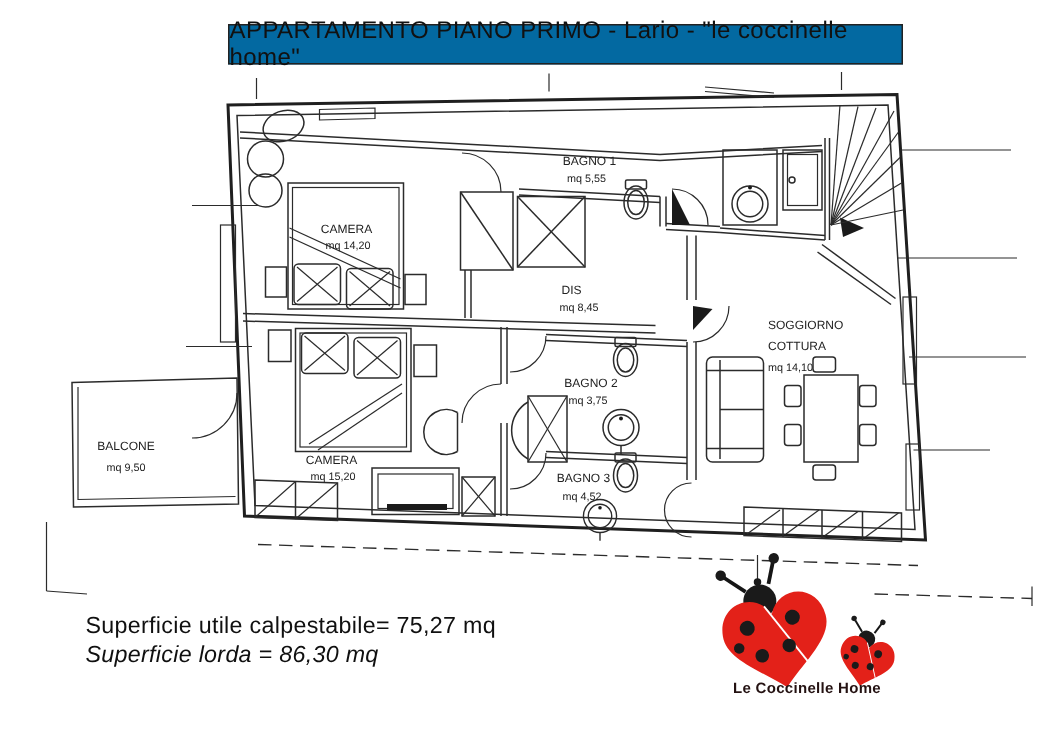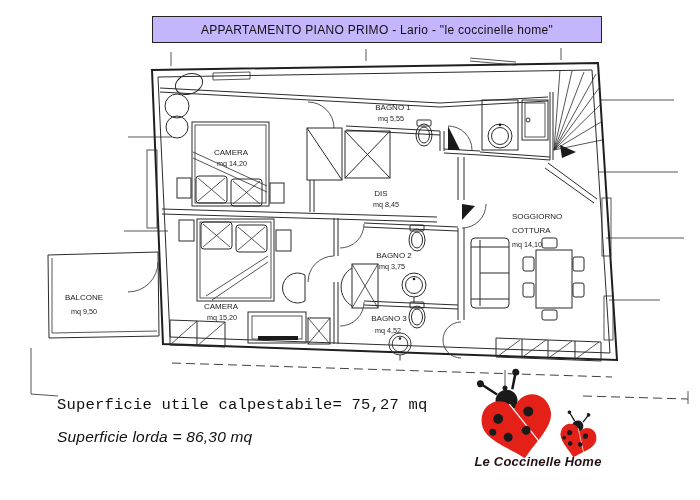--- a/index.html
+++ b/index.html
@@ -1,26 +1,26 @@
 <!DOCTYPE html>
 <html><head>
 <meta charset="utf-8">
 <style>
   html,body{margin:0;padding:0;background:#ffffff;}
   .page{position:relative;width:700px;height:500px;background:#ffffff;overflow:hidden;
         font-family:"Liberation Sans", sans-serif;color:#111;}
   .title-box{position:absolute;left:152px;top:16px;width:450px;height:27px;
              border:1.5px solid #222;box-sizing:border-box;display:flex;align-items:center;
-             justify-content:center;font-size:12px;letter-spacing:.3px;color:#111;background:#c4b5fd;}
+             justify-content:center;font-size:16px;letter-spacing:.3px;color:#111;background:#0369a1;}
   .plan-svg{position:absolute;left:0;top:0;}
   .summary-line{position:absolute;left:57px;font-size:15.5px;color:#101010;letter-spacing:.2px;}
-  .summary-1{top:396px;font-family:Liberation Mono, monospace;}
+  .summary-1{top:409px;}
   .summary-2{top:428px;font-style:italic;}
   .logo-text{position:absolute;left:468px;top:454px;width:140px;text-align:center;
-             font-size:13px;font-weight:bold;font-style:italic;color:#241212;letter-spacing:.2px;}
+             font-size:10px;font-weight:bold;color:#241212;letter-spacing:.2px;}
   
   .s  {stroke:#2b2b2b;stroke-width:1;fill:none;}
   .s2 {stroke:#1f1f1f;stroke-width:2;fill:none;}
   .th {stroke:#2b2b2b;stroke-width:.8;fill:none;}
   .dash{stroke:#2b2b2b;stroke-width:.9;fill:none;stroke-dasharray:9 5;}
   .blk{fill:#1a1a1a;stroke:none;}
   .lbl{font-family:"Liberation Sans",sans-serif;font-size:8px;fill:#222;}
   .lbl2{font-family:"Liberation Sans",sans-serif;font-size:7.2px;fill:#222;}
 </style>
 </head>

